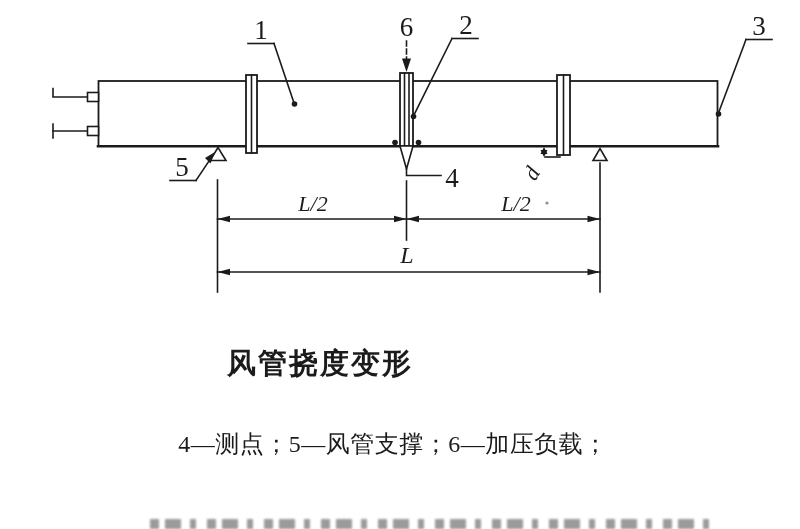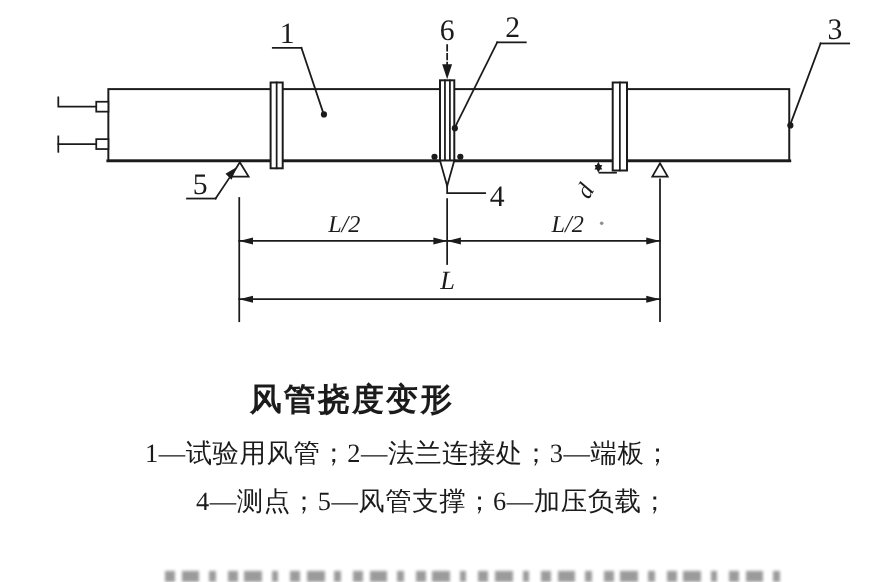--- a/index.html
+++ b/index.html
@@ -6,21 +6,21 @@
   #page{position:relative;width:800px;height:529px;background:#ffffff;overflow:hidden;
         font-family:"Liberation Serif",serif;color:#1b1b1b;}
   #drawing{position:absolute;left:0;top:0;}
   svg text{fill:#1b1b1b;}
   .num{font-size:27px;font-family:"Liberation Serif",serif;}
   .dimtxt{font-size:22px;font-style:italic;font-family:"Liberation Serif",serif;}
   .caption-title{position:absolute;top:344px;left:0;width:640px;text-align:center;
         font-size:29px;font-weight:bold;letter-spacing:2px;}
   .legend-line{position:absolute;left:0;right:58px;text-align:center;
         font-size:24px;letter-spacing:.5px;white-space:nowrap;}
-  .l1{top:396px;} .l2{top:440px;margin-left:44px;} .l3{top:479px;}
+  .l1{top:396px;} .l2{top:428px;margin-left:44px;} .l3{top:479px;}
   .it{font-style:italic;}
   .cut-strip{position:absolute;left:150px;top:519px;width:560px;height:10px;
         background:repeating-linear-gradient(90deg,#3a3a3a 0 9px,transparent 9px 15px,
                    #3a3a3a 15px 31px,transparent 31px 40px,#3a3a3a 40px 46px,transparent 46px 57px);
         filter:blur(1.3px);opacity:.5;}
 </style>
 </head>
 <body>
 
 <div id="page">
@@ -126,17 +126,16 @@
       <line x1="217.5" y1="272" x2="600" y2="272"></line>
       <polygon points="217.5,272 230,268.8 230,275.2" fill="#1b1b1b" stroke="none"></polygon>
       <polygon points="600,272 587.5,268.8 587.5,275.2" fill="#1b1b1b" stroke="none"></polygon>
       <text x="407" y="263" text-anchor="middle" class="dimtxt" style="font-size:24px" stroke="none" fill="#1b1b1b">L</text>
     </g>
 
     <circle cx="547" cy="203" r="1.6" fill="#444" stroke="none" opacity=".6"></circle>
   </svg>
 
   <div class="caption-title">风管挠度变形</div>
-  <div class="legend-line l1">1—试验用风管；2—法兰连接处；3—端板；</div>
   <div class="legend-line l2">4—测点；5—风管支撑；6—加压负载；</div>
 
   <div class="cut-strip"></div>
 </div>
 
 </body></html>

